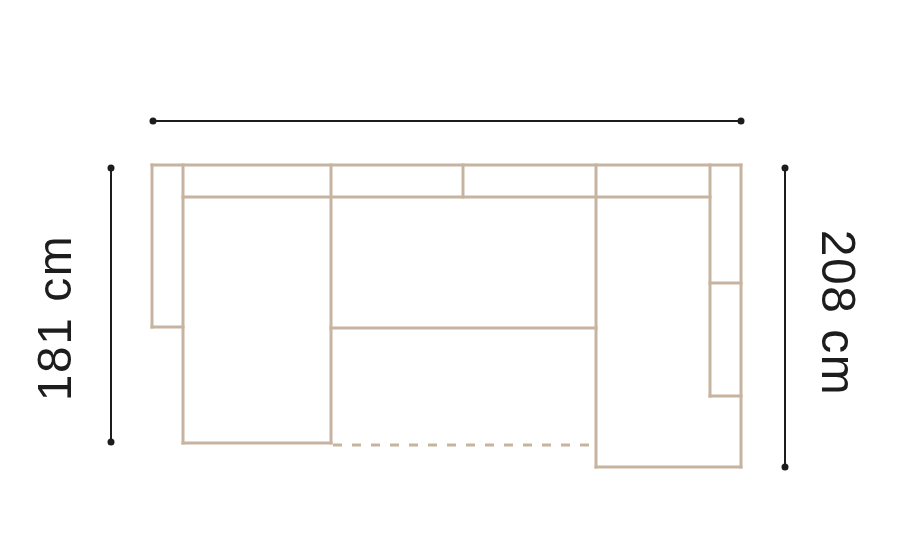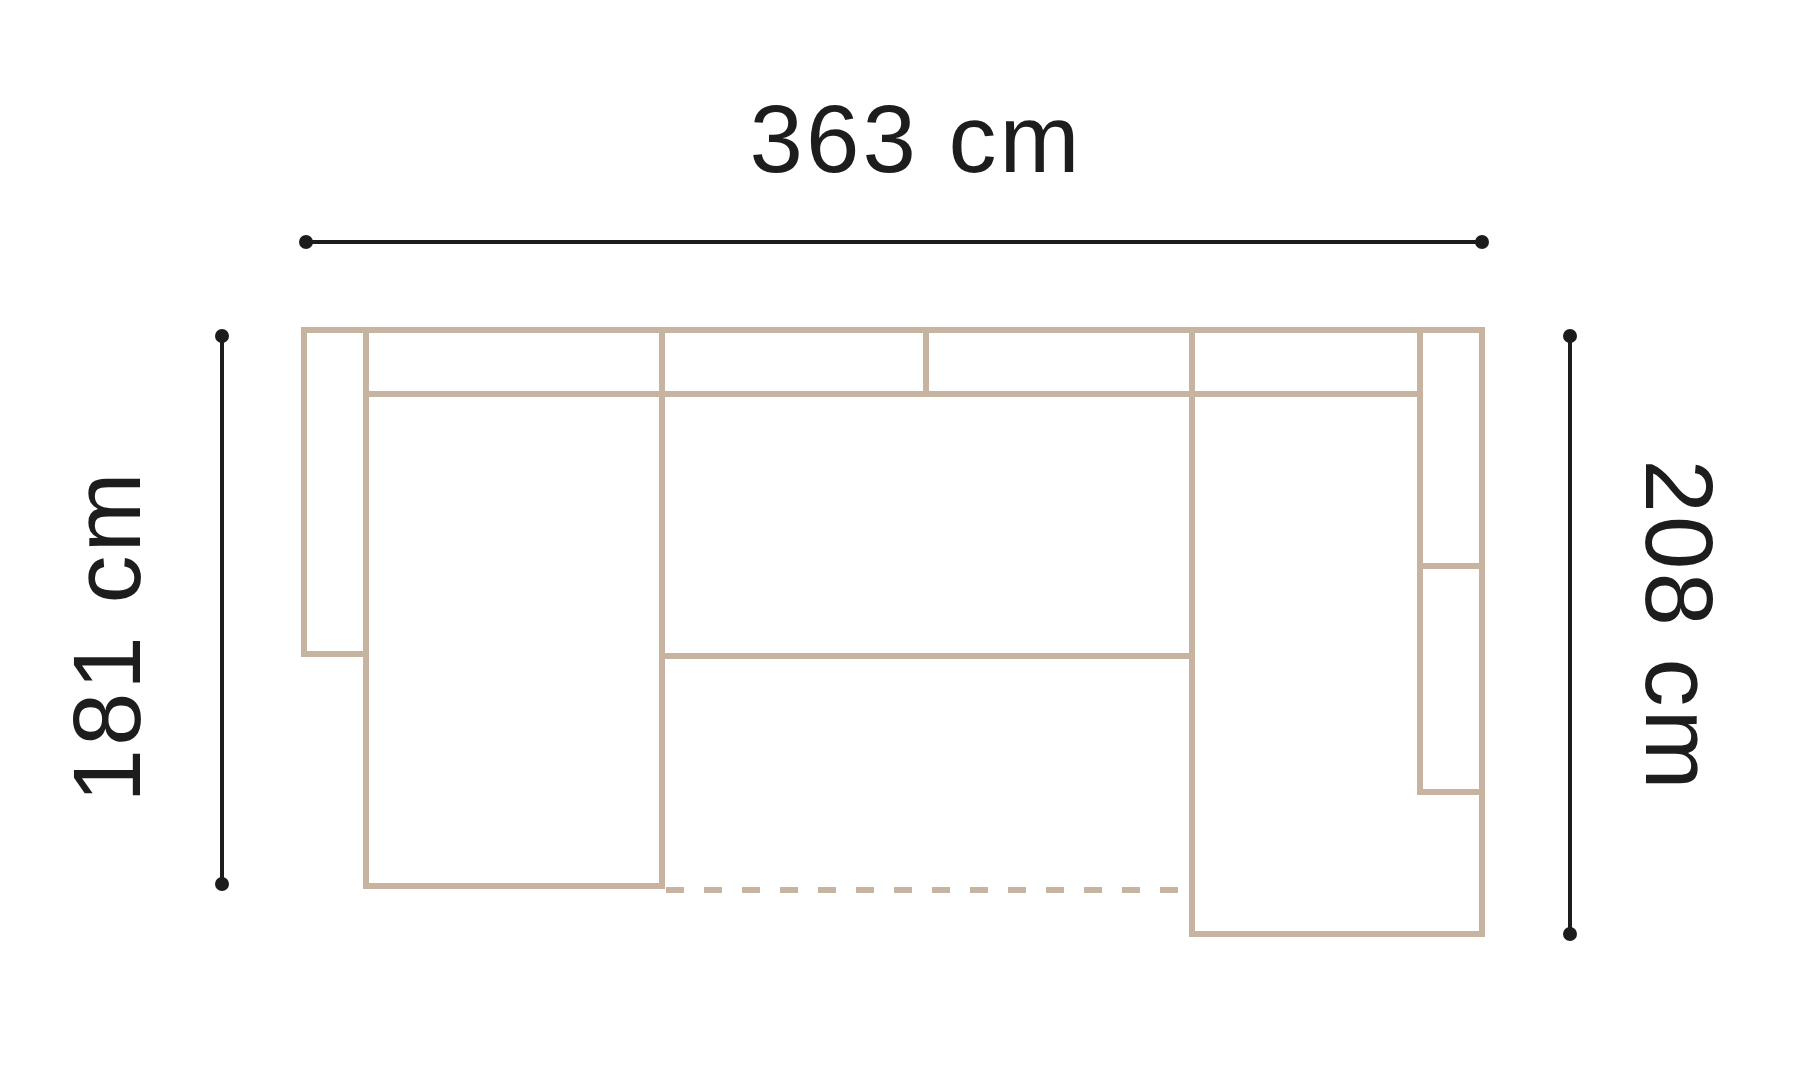--- a/index.html
+++ b/index.html
@@ -75,19 +75,18 @@
       <circle cx="153" cy="121" r="3.5" fill="#1c1c1c"></circle>
       <circle cx="741" cy="121" r="3.5" fill="#1c1c1c"></circle>
       <line x1="111" y1="168" x2="111" y2="442" stroke="#1c1c1c" stroke-width="2" stroke-linecap="butt"></line>
       <circle cx="111" cy="168" r="3.5" fill="#1c1c1c"></circle>
       <circle cx="111" cy="442" r="3.5" fill="#1c1c1c"></circle>
       <line x1="785" y1="168" x2="785" y2="467" stroke="#1c1c1c" stroke-width="2" stroke-linecap="butt"></line>
       <circle cx="785" cy="168" r="3.5" fill="#1c1c1c"></circle>
       <circle cx="785" cy="467" r="3.5" fill="#1c1c1c"></circle>
     </svg>
 
-  <div class="dim-label top">363 cm</div>
 
   <div class="dim-label left">181 cm</div>
 
   <div class="dim-label right">208 cm</div>
 
 </div>
 
 </body></html>

